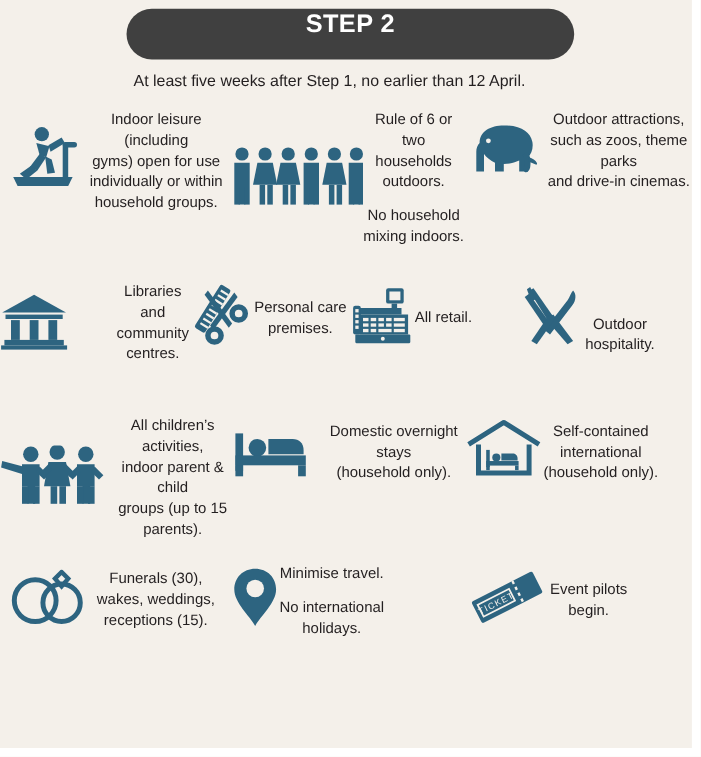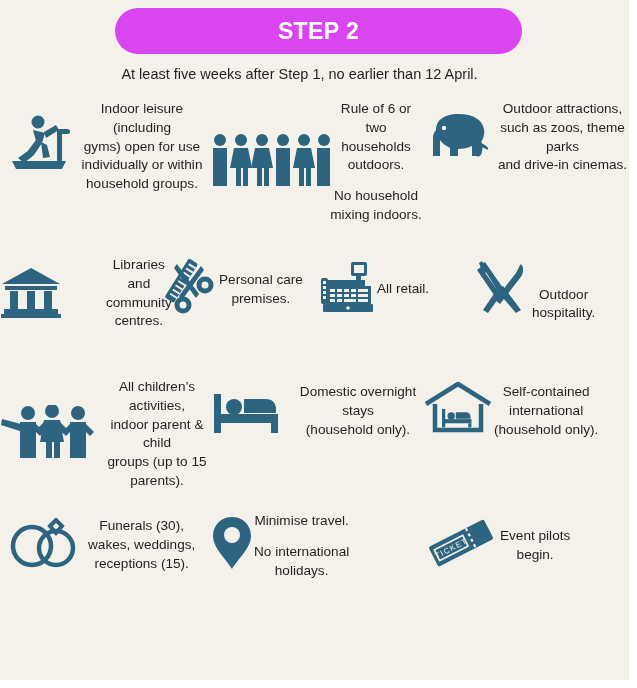--- a/index.html
+++ b/index.html
@@ -12,23 +12,23 @@
   #root{
     position:relative;
     width:629px;height:680px;
     background:#f4f0ea;
     overflow:hidden;
   }
   .banner{
     position:absolute;
     left:115px; top:8px;
     width:407px; height:46px;
-    background:#d946ef;
+    background:#404040;
     border-radius:23px;
-    display:flex;align-items:center;justify-content:center;
+    display:flex;align-items:flex-start;justify-content:center;
   }
   .banner-title{
     color:#ffffff;
     font-size:23px;
     font-weight:bold;
     letter-spacing:0.4px;
   }
   .subtitle{
     position:absolute;
     left:0;top:66px;width:599px;
@@ -180,21 +180,21 @@
           <rect class="f" x="4" y="43" width="54" height="5"></rect>
           <rect class="f" x="1" y="48" width="60" height="4"></rect>
         </svg>
       </div>
       <div class="cap">
         <div>Libraries and</div>
         <div>community centres.</div>
       </div>
     </div>
 
-    <div class="cell" style="width:158px;">
+    <div class="cell" style="width:158px;justify-content:flex-end;">
       <div class="icon-box">
         <svg width="62" height="56" viewBox="0 0 62 56">
           <g transform="rotate(32 31 28)">
             <rect class="f" x="17" y="4" width="11" height="46" rx="2"></rect>
             <g stroke="#f4f0ea" stroke-width="2">
               <line x1="20" y1="9" x2="28" y2="9"></line>
                 <line x1="20" y1="14" x2="28" y2="14"></line>
               <line x1="20" y1="19" x2="28" y2="19"></line>
                 <line x1="20" y1="24" x2="28" y2="24"></line>
               <line x1="20" y1="29" x2="28" y2="29"></line>

